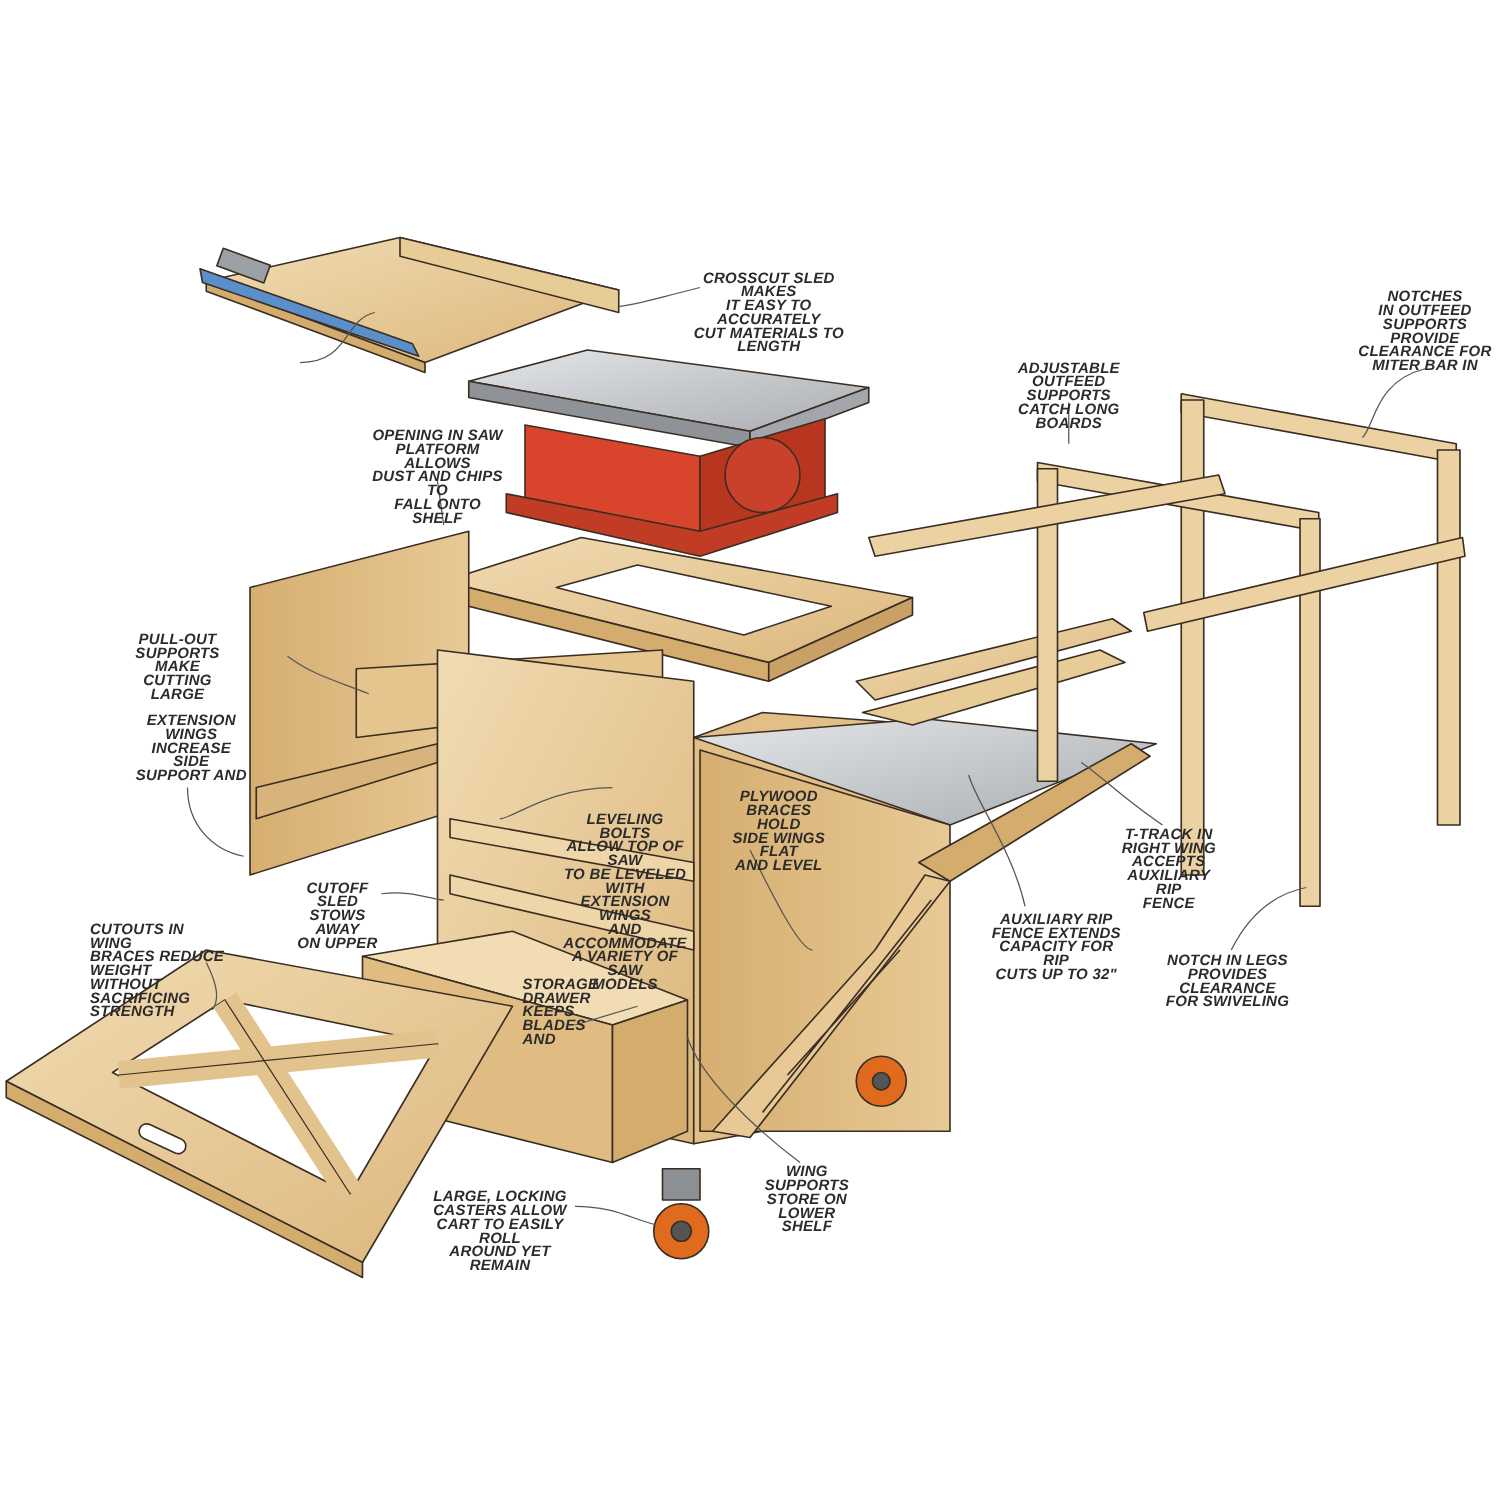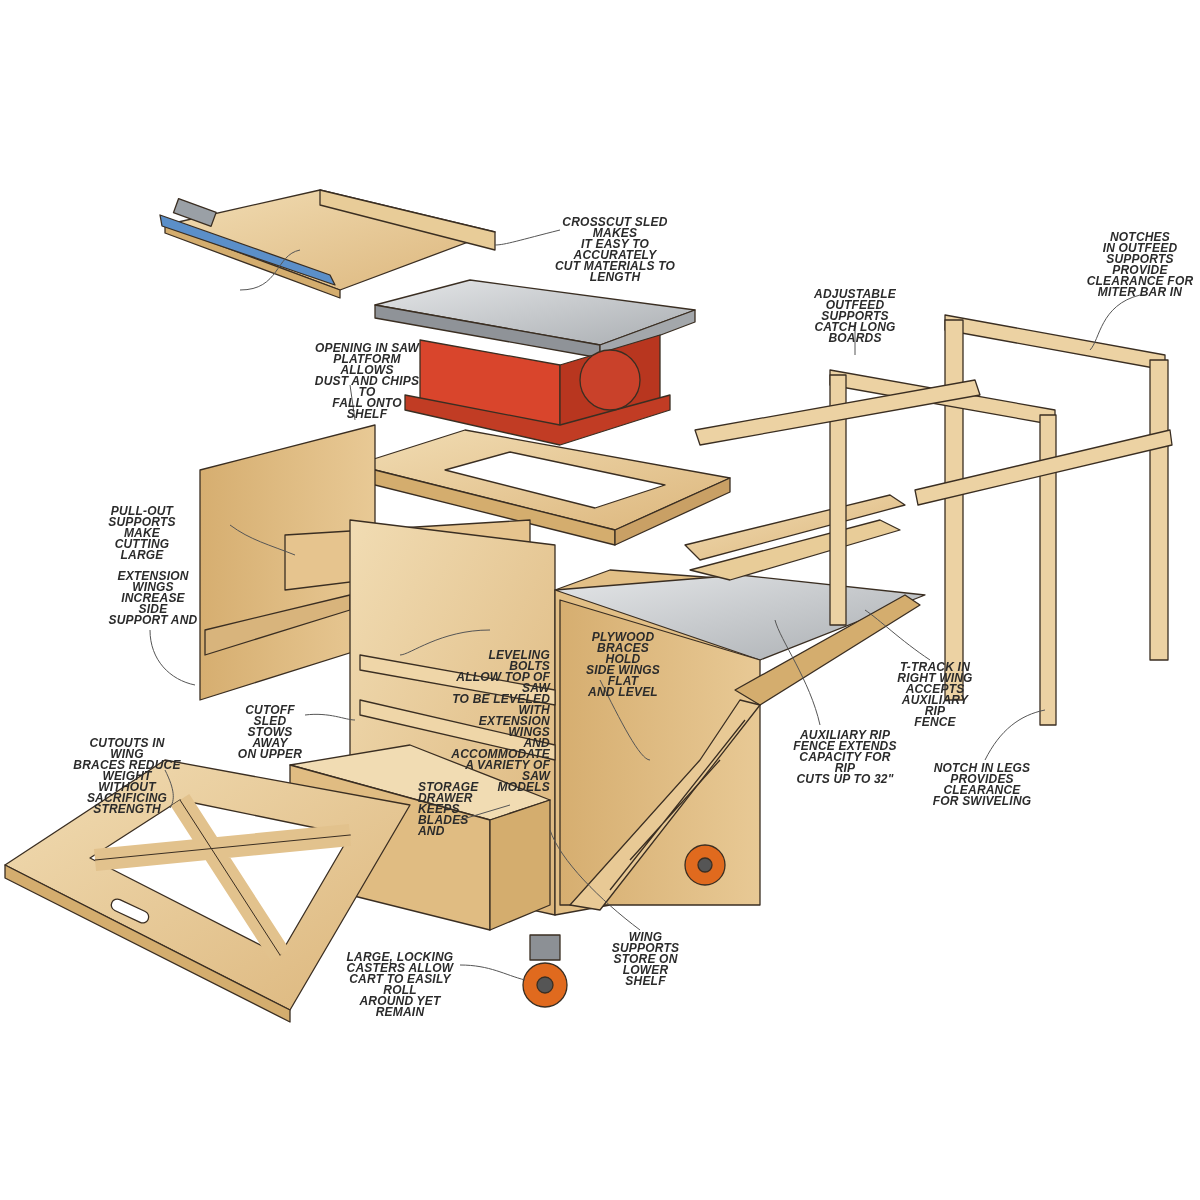--- a/index.html
+++ b/index.html
@@ -148,59 +148,59 @@
   <span>IN OUTFEED</span>
   <span>SUPPORTS PROVIDE</span>
   <span>CLEARANCE FOR</span>
   <span>MITER BAR IN</span>
 </div>
 <div class="label" style="left:800px;top:289px;width:110px;">
   <span>ADJUSTABLE</span>
   <span>OUTFEED SUPPORTS</span>
   <span>CATCH LONG BOARDS</span>
 </div>
-<div class="label" style="left:312px;top:343px;width:110px;">
+<div class="label" style="left:295px;top:343px;width:110px;">
   <span>OPENING IN SAW</span>
   <span>PLATFORM ALLOWS</span>
   <span>DUST AND CHIPS TO</span>
   <span>FALL ONTO SHELF</span>
 </div>
 <div class="label" style="left:92px;top:506px;width:100px;">
   <span>PULL-OUT</span>
   <span>SUPPORTS MAKE</span>
   <span>CUTTING</span>
   <span>LARGE</span>
 </div>
 <div class="label" style="left:108px;top:571px;width:90px;">
   <span>EXTENSION</span>
   <span>WINGS</span>
   <span>INCREASE SIDE</span>
   <span>SUPPORT AND</span>
 </div>
-<div class="label" style="left:450px;top:650px;width:100px;text-align:right;">
+<div class="label" style="left:450px;top:650px;width:100px;text-align:center;">
   <span>LEVELING BOLTS</span>
   <span>ALLOW TOP OF SAW</span>
   <span>TO BE LEVELED WITH</span>
   <span>EXTENSION WINGS</span>
   <span>AND ACCOMMODATE</span>
   <span>A VARIETY OF SAW</span>
   <span>MODELS</span>
 </div>
 <div class="label" style="left:578px;top:632px;width:90px;">
   <span>PLYWOOD</span>
   <span>BRACES HOLD</span>
   <span>SIDE WINGS FLAT</span>
   <span>AND LEVEL</span>
 </div>
 <div class="label" style="left:230px;top:705px;width:80px;">
   <span>CUTOFF SLED</span>
   <span>STOWS AWAY</span>
   <span>ON UPPER</span>
 </div>
-<div class="label" style="left:72px;top:738px;width:110px;text-align:center;">
+<div class="label" style="left:72px;top:738px;width:110px;text-align:left;">
   <span>CUTOUTS IN WING</span>
   <span>BRACES REDUCE</span>
   <span>WEIGHT WITHOUT</span>
   <span>SACRIFICING</span>
   <span>STRENGTH</span>
 </div>
 <div class="label" style="left:418px;top:782px;width:70px;text-align:left;">
   <span>STORAGE</span>
   <span>DRAWER</span>
   <span>KEEPS</span>

